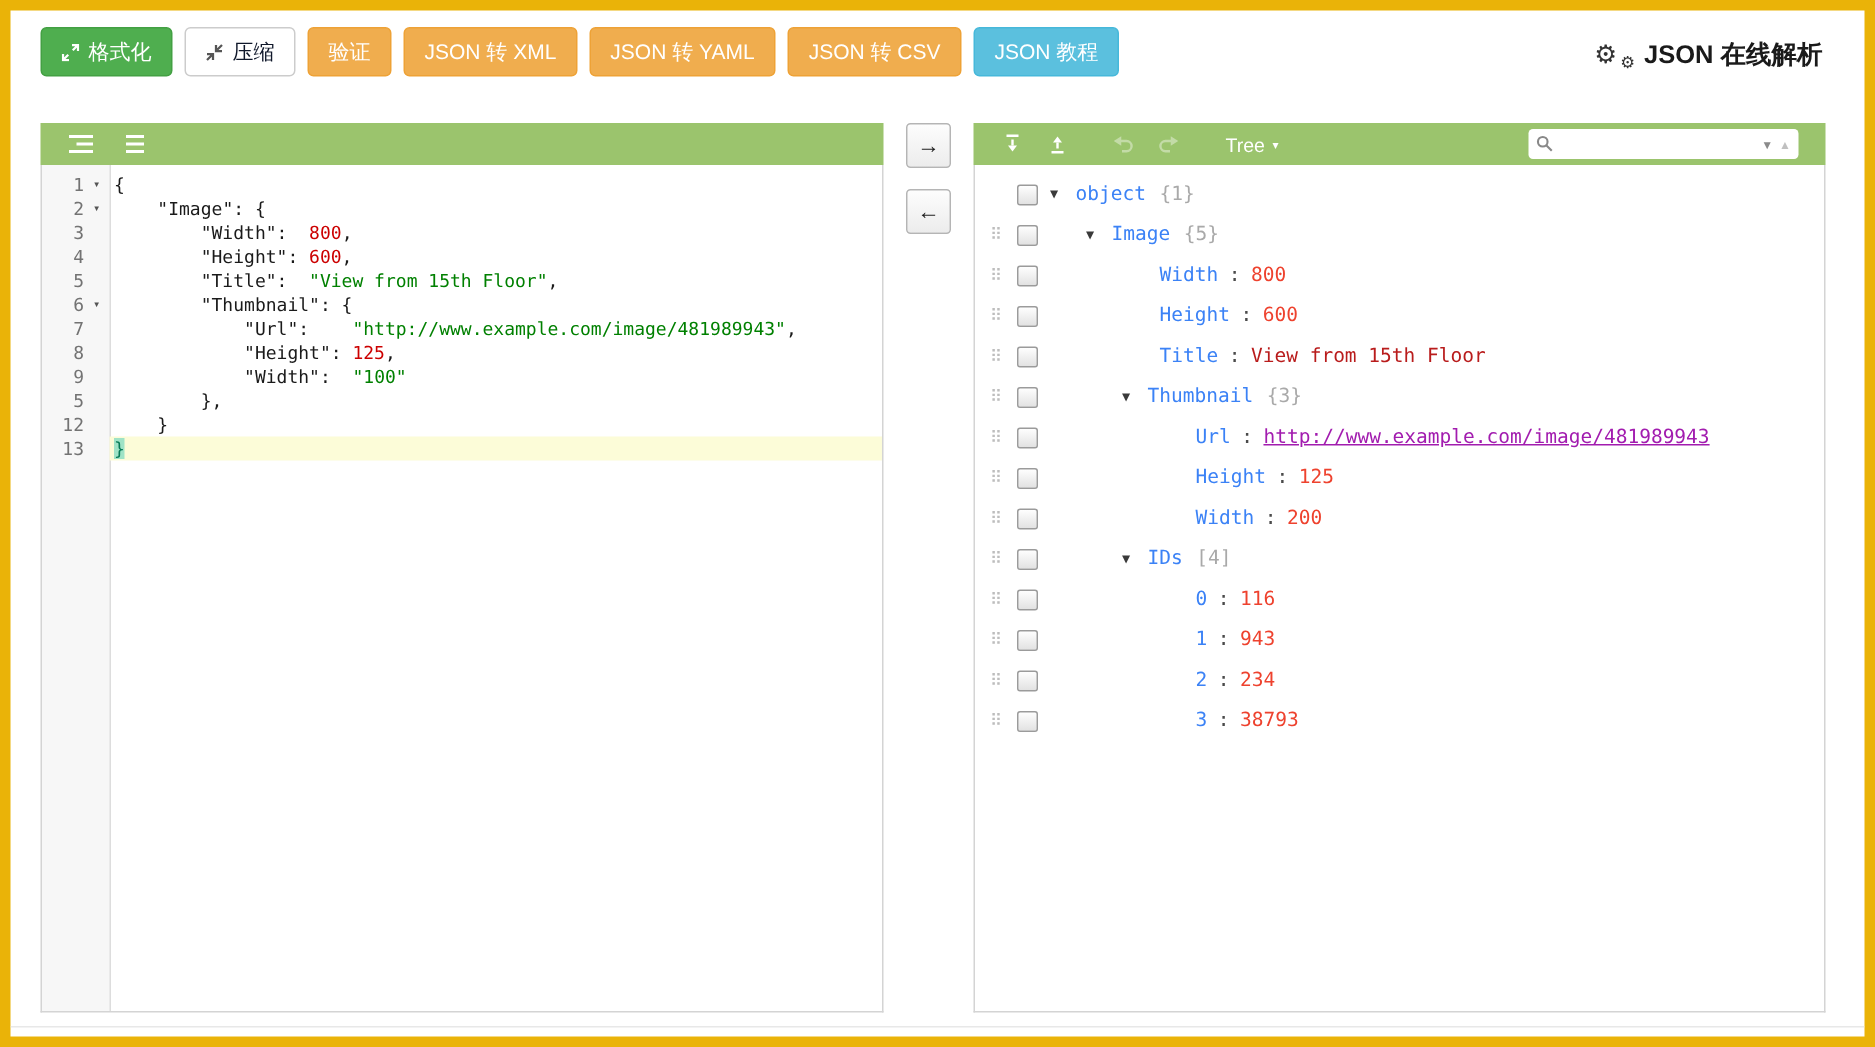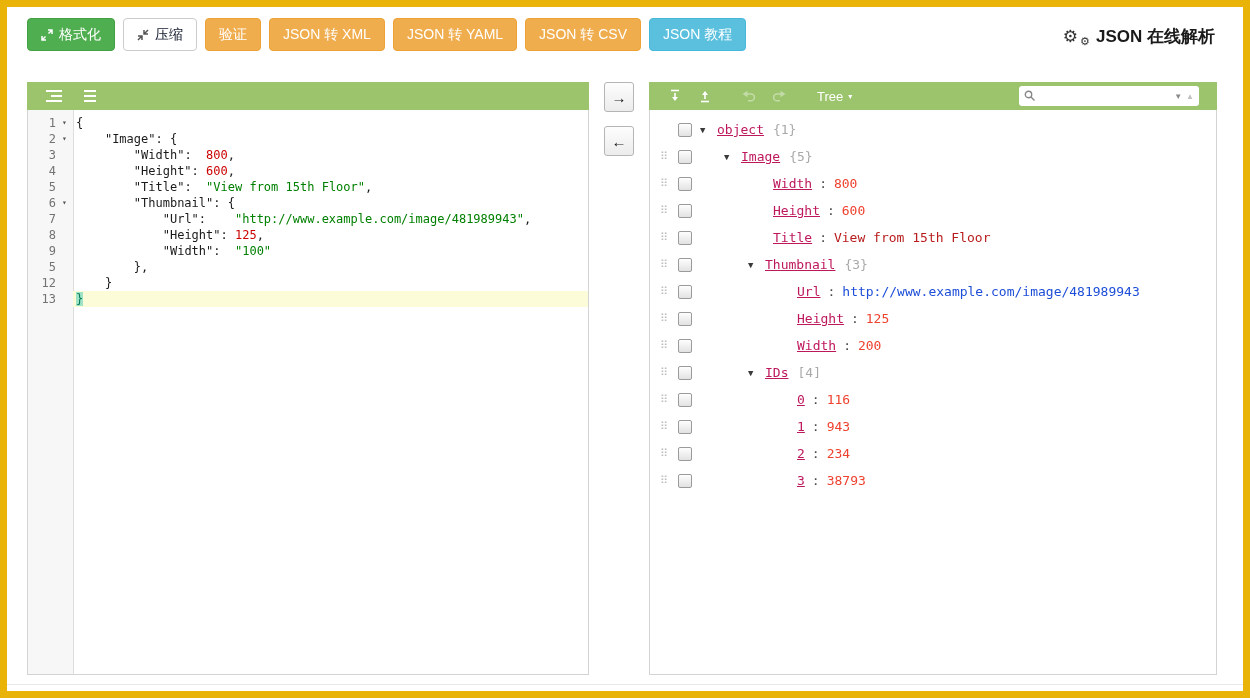--- a/index.html
+++ b/index.html
@@ -69,26 +69,26 @@
   .tree-body { position:absolute; top:28px; bottom:0; left:0; right:0; background:#fff;
                border:1px solid #d4d4d4; border-top:none; padding-top:6px; overflow:hidden; }
   .tree-row { display:flex; align-items:center; height:27px; padding-left:10px;
               font-family:"DejaVu Sans Mono", monospace; font-size:13px; }
   .drag { width:18px; color:#bdbdbd; font-size:11px; letter-spacing:-1px; flex:none; }
   .menu-btn { width:14px; height:14px; border:1px solid #9b9b9b; border-radius:2px;
               background:linear-gradient(#fefefe,#e2e2e2); margin-right:8px; flex:none; cursor:pointer; }
   .indent { flex:none; height:1px; }
   .tri { width:17px; font-size:9px; color:#3a3a3a; flex:none; cursor:pointer; }
   .leaf-pad { width:25px; flex:none; }
-  .field { color:#be185d;text-decoration:underline; }
+  .field { color:#3b82f6; }
   .meta { color:#a9a9a9; margin-left:9px; }
   .sep { color:#4a4a4a; margin:0 7px; }
   .val-number { color:#ee422e; }
   .val-string { color:#b91c1c; }
-  .val-url { color:#1d4ed8; }
+  .val-url { color:#a21caf; text-decoration:underline; }
 
   .footer-divider { position:absolute; left:0; right:0; top:677px; border-top:1px solid #e8e8e8; }
 </style>
 </head>
 <body>
 
 <div class="page">
 
   <div class="toolbar">
     <button class="btn btn-green">

